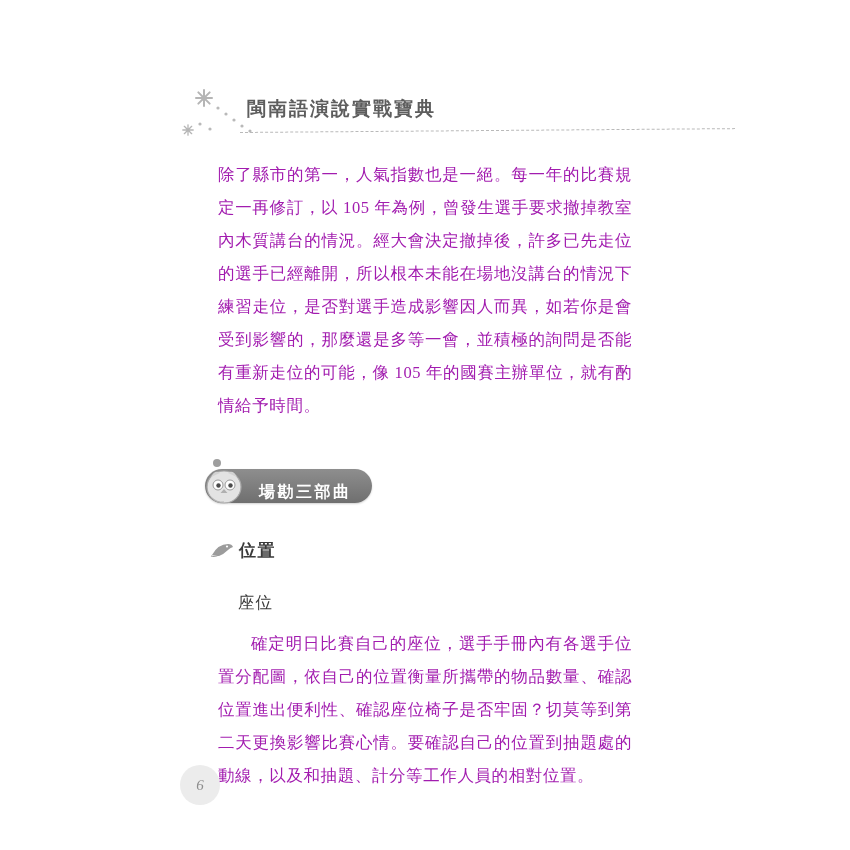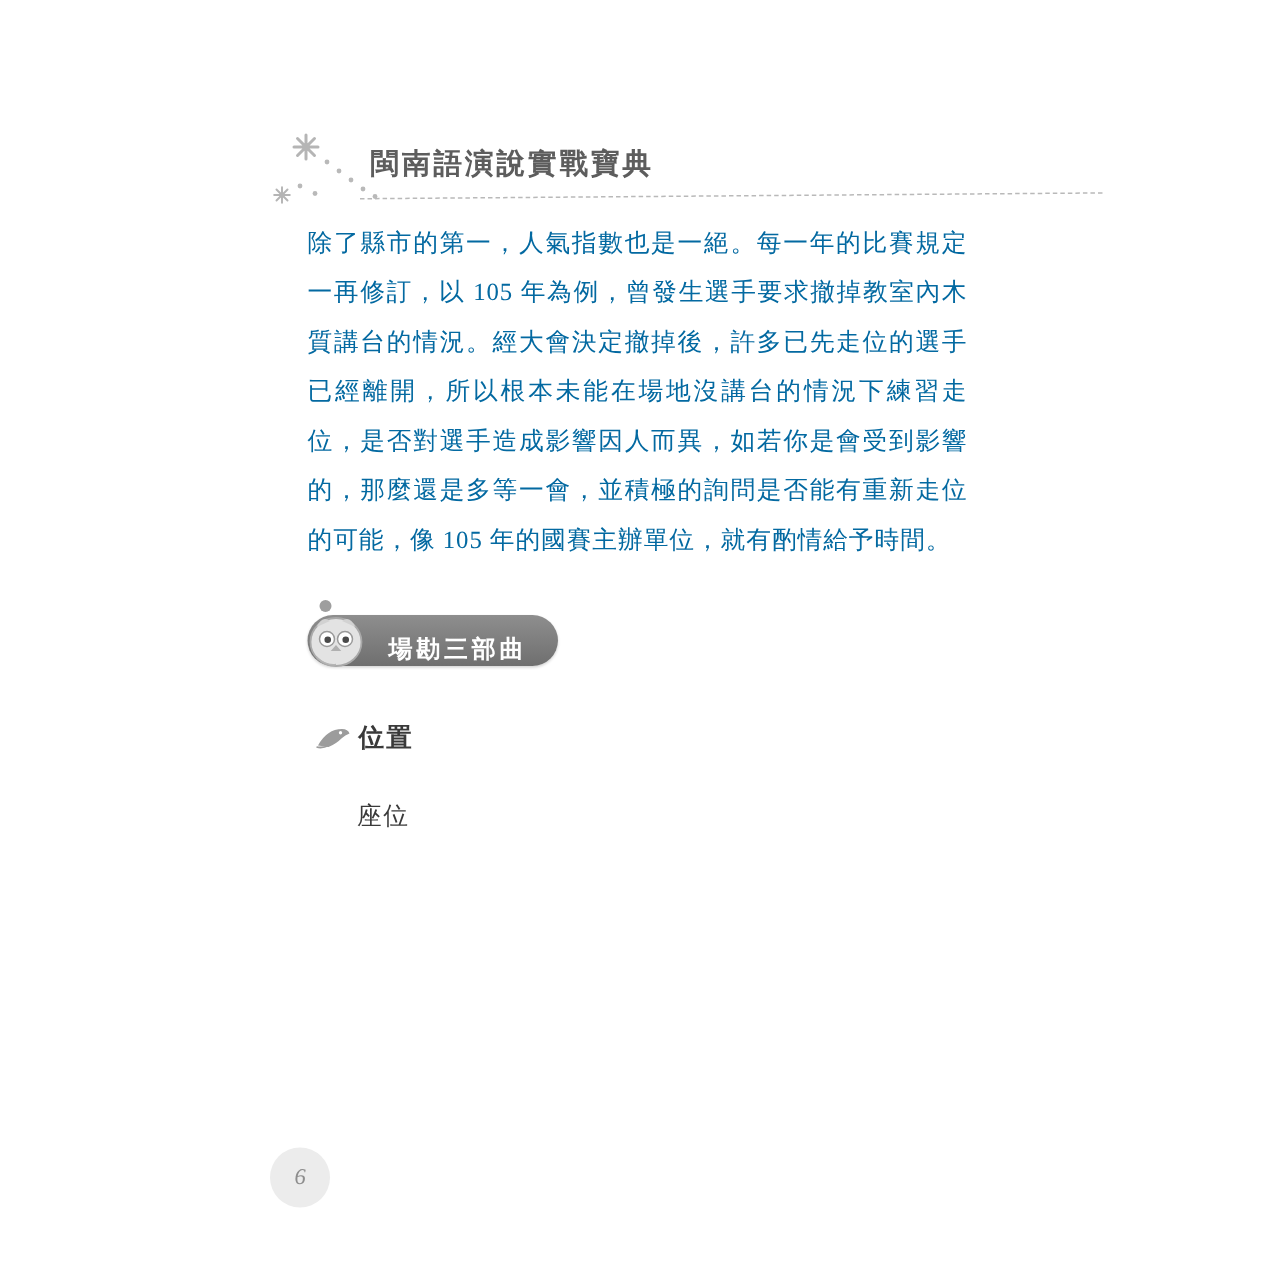--- a/index.html
+++ b/index.html
@@ -61,27 +61,27 @@
   }
 
   
   .content {
     position: absolute;
     left: 205px;
     top: 145px;
     width: 440px;
   }
   p.para {
-    margin: 0;
+    margin: 13px;
     font-size: 16.5px;
     line-height: 33px;
     letter-spacing: 0.6px;
     text-align: justify;
     text-justify: inter-character;
-    color: #0369a1;
+    color: #a21caf;
   }
   p.para.indent {
     text-indent: 0;
   }
   p.para.indent2 {
     text-indent: 33px;
   }
 
   
   .section-pill {
@@ -106,21 +106,21 @@
     top: -12px;
     width: 58px;
     height: 52px;
   }
 
   
   .subhead {
     margin-top: 36px;
     margin-left: 4px;
     display: flex;
-    align-items: flex-end;
+    align-items: flex-start;
     font-size: 17px;
     font-weight: 700;
     letter-spacing: 1.5px;
     color: #3a3a3a;
   }
   .subhead-icon {
     width: 26px;
     height: 22px;
     margin-right: 4px;
     display: inline-block;
@@ -224,17 +224,18 @@
           <path d="M3 16 q6 -11 16 -11 q4 0 5 3 q-3 1 -5 3 q-4 4 -9 6 z" fill="#9c9c9c"></path>
           <circle cx="18" cy="7.5" r="1.1" fill="#ffffff"></circle>
           <path d="M2 17 q4 1 8 -1" stroke="#9c9c9c" stroke-width="1.2" fill="none"></path>
         </svg>
       </span>
       <span>位置</span>
     </div>
 
     <div class="subsubhead">座位</div>
 
+    <p class="para indent2 para-block">確定明日比賽自己的座位，選手手冊內有各選手位置分配圖，依自己的位置衡量所攜帶的物品數量、確認位置進出便利性、確認座位椅子是否牢固？切莫等到第二天更換影響比賽心情。要確認自己的位置到抽題處的動線，以及和抽題、計分等工作人員的相對位置。</p>
   </div>
 
   <div class="page-number">6</div>
 
 </div>
 
 </body></html>

